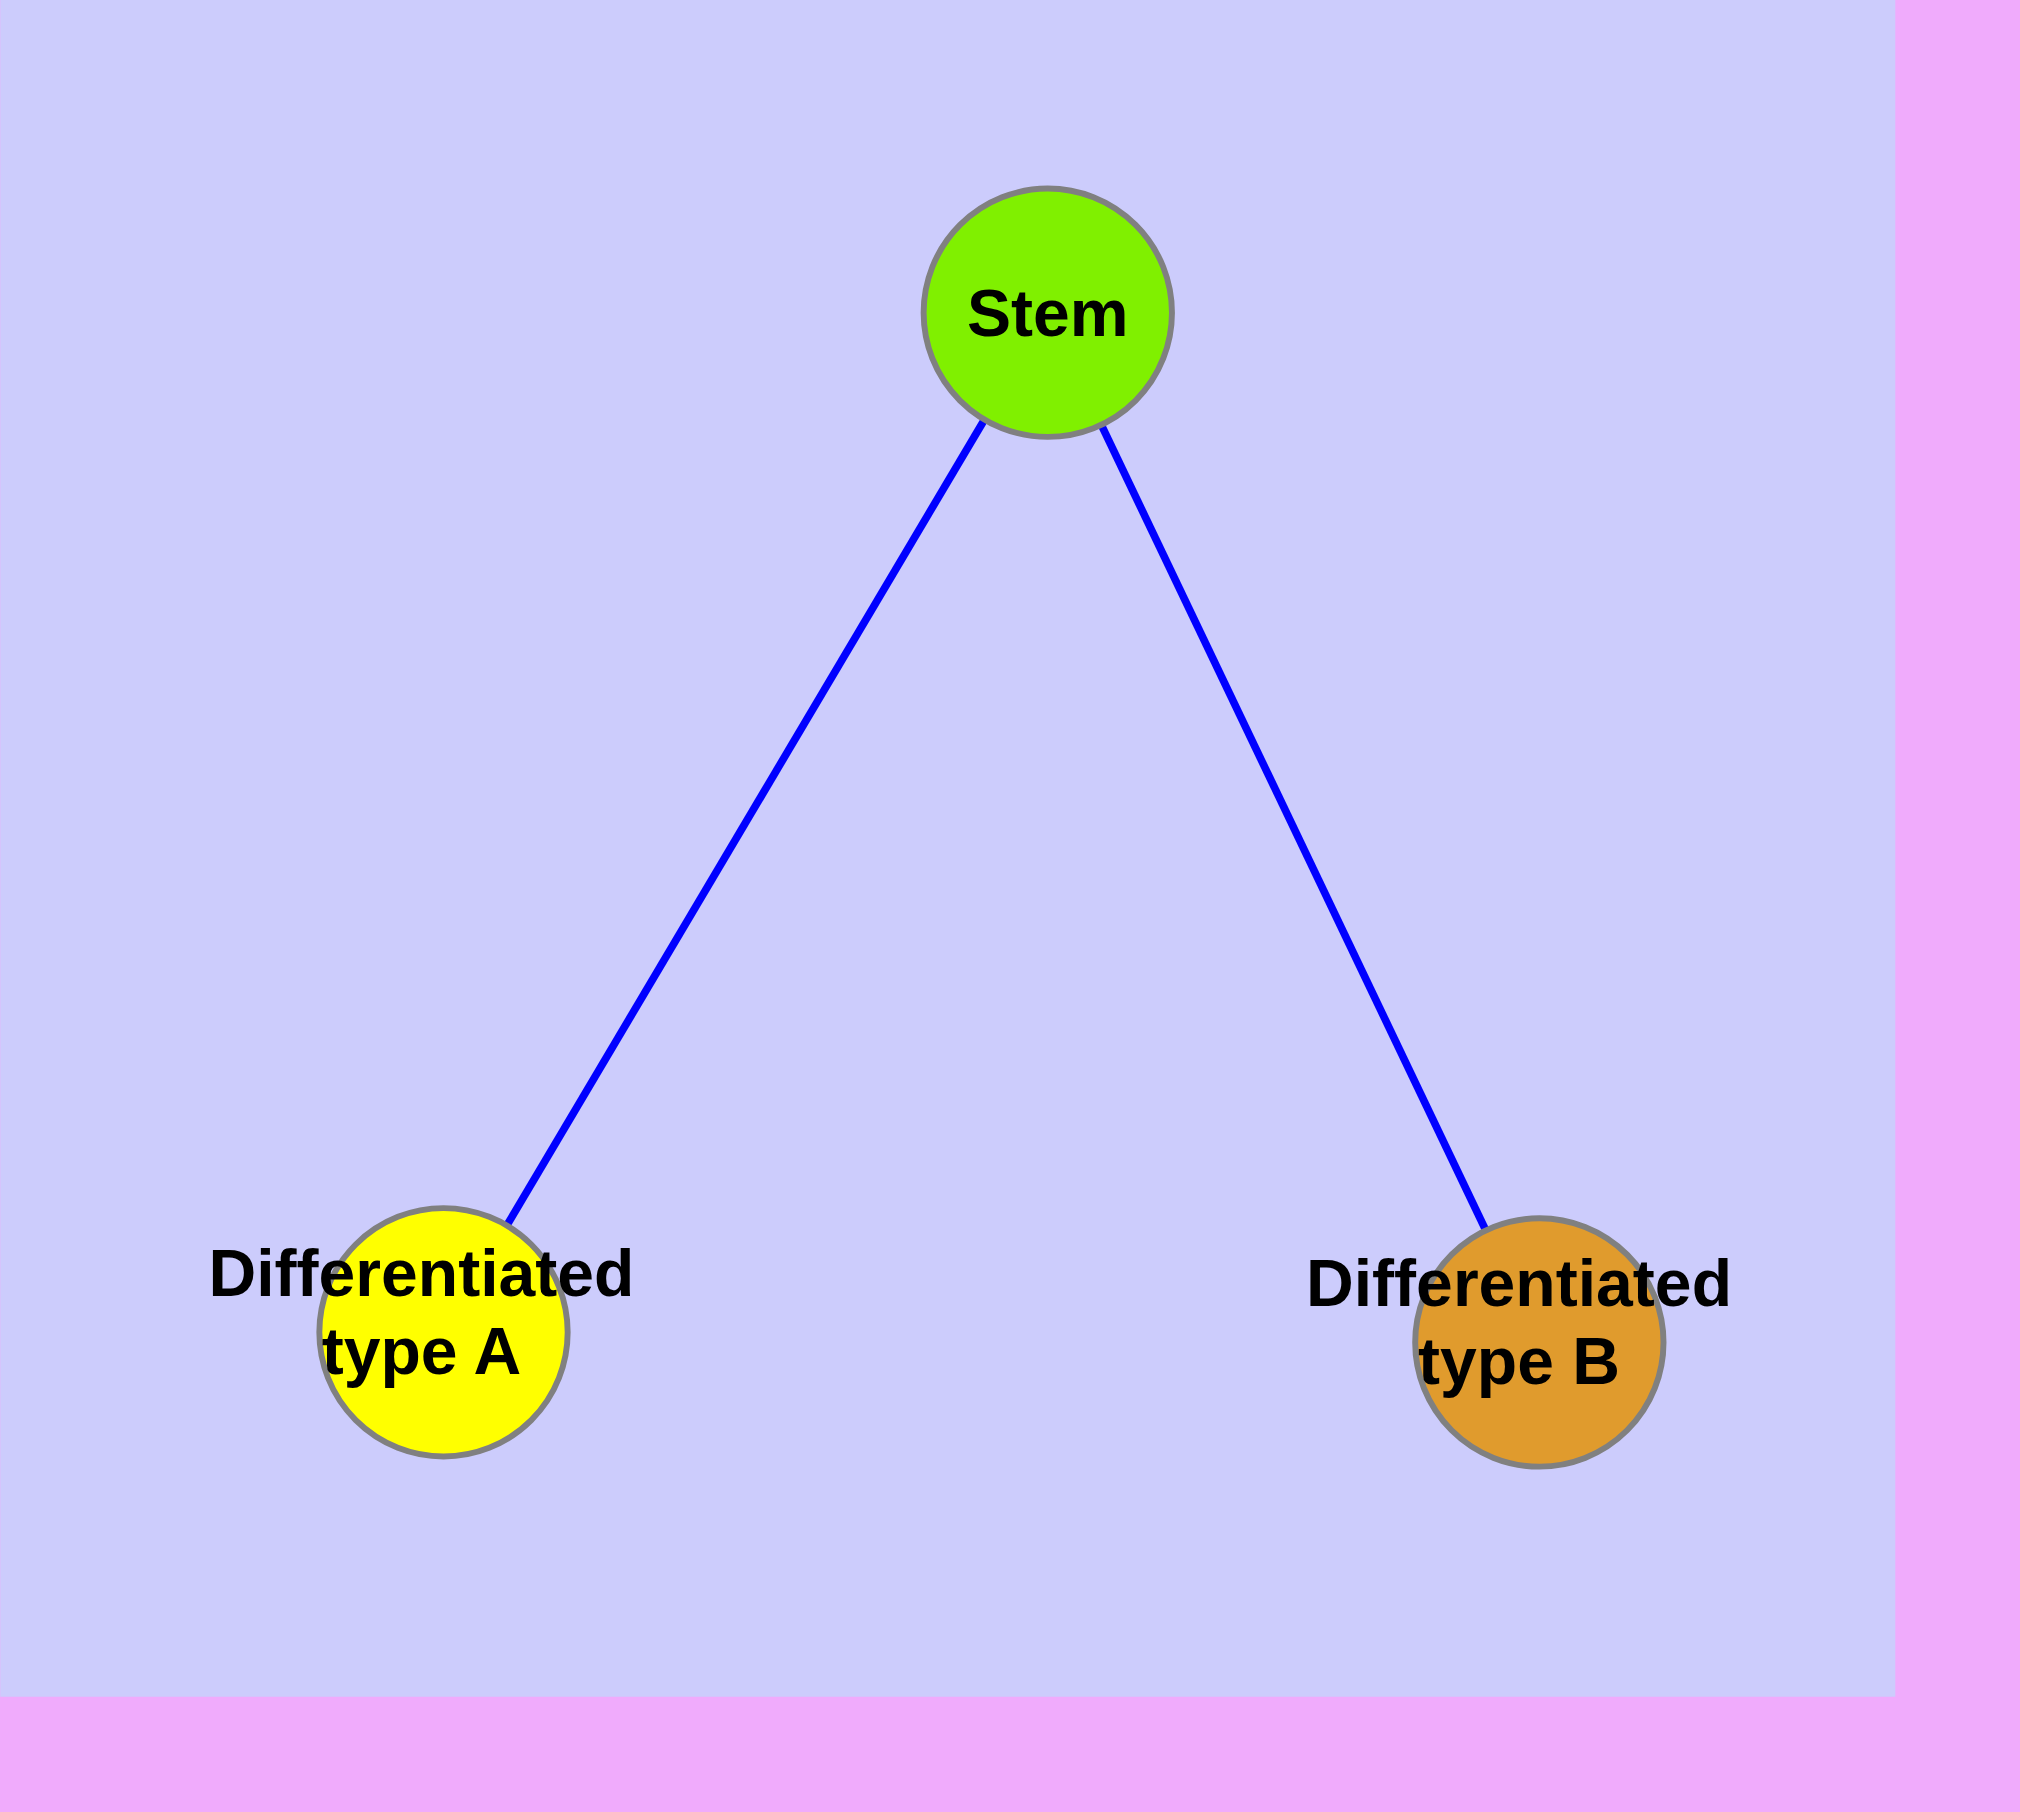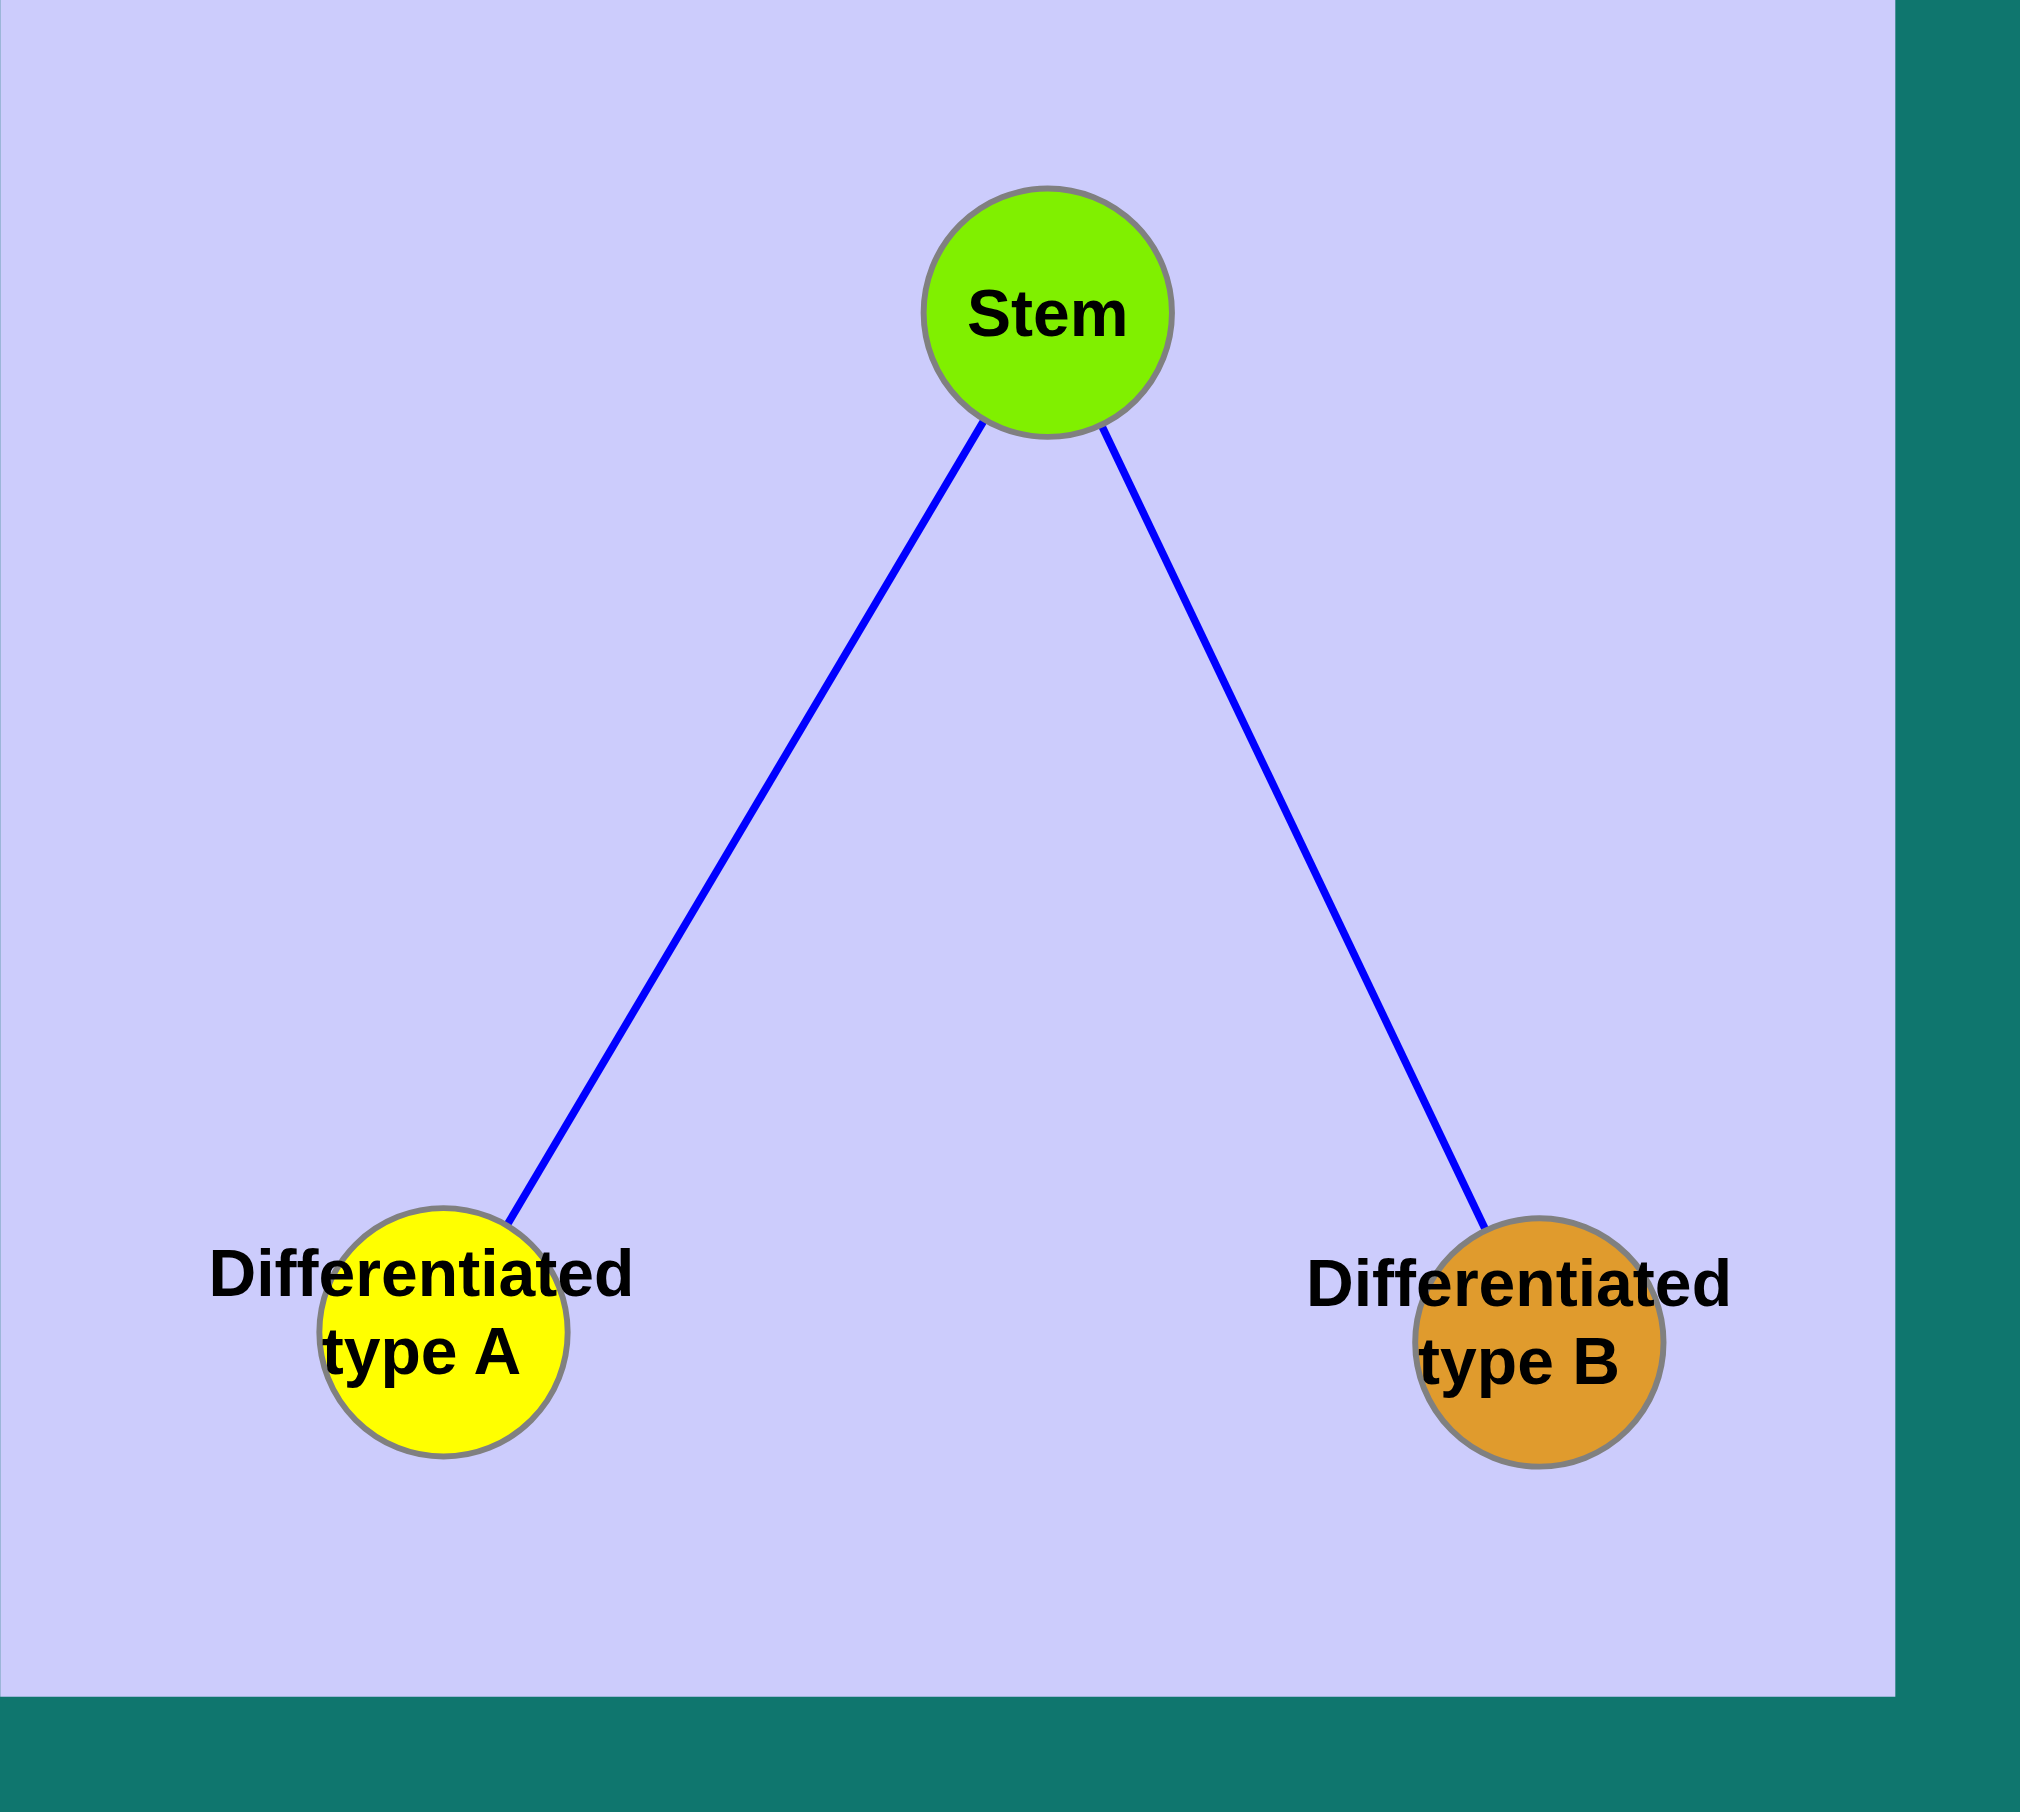--- a/index.html
+++ b/index.html
@@ -31,21 +31,21 @@
   .node-label {
     font-family: "Liberation Sans", sans-serif;
     font-weight: bold;
     fill: #000000;
     paint-order: normal;
   }
 </style>
 </head>
 <body style="width: 2021px; height: 1812px;">
 
-<div id="canvas" style="background: #0f766e;">
+<div id="canvas" style="background: #f0abfc;">
   <svg id="graph-svg" viewBox="0 0 2384 2138" xmlns="http://www.w3.org/2000/svg">
 
     <rect id="bg-rect" x="0" y="0" width="2236" height="2002" fill="#ccccfc"></rect>
 
     <g id="edges-layer">
         <line x1="1162.5799881072735" y1="492.8769625623421" x2="596.4200118927265" y2="1448.1230374376578" stroke="#0000ff" stroke-width="9" stroke-linecap="butt"></line>
         <line x1="1298.0349594785362" y1="498.9525444248645" x2="1753.9650405214638" y2="1454.0474555751355" stroke="#0000ff" stroke-width="9" stroke-linecap="butt"></line>
       </g>
     <g id="nodes-layer">
         <circle cx="1236" cy="369" r="146.5" fill="#80f000" stroke="#808080" stroke-width="7"></circle>

